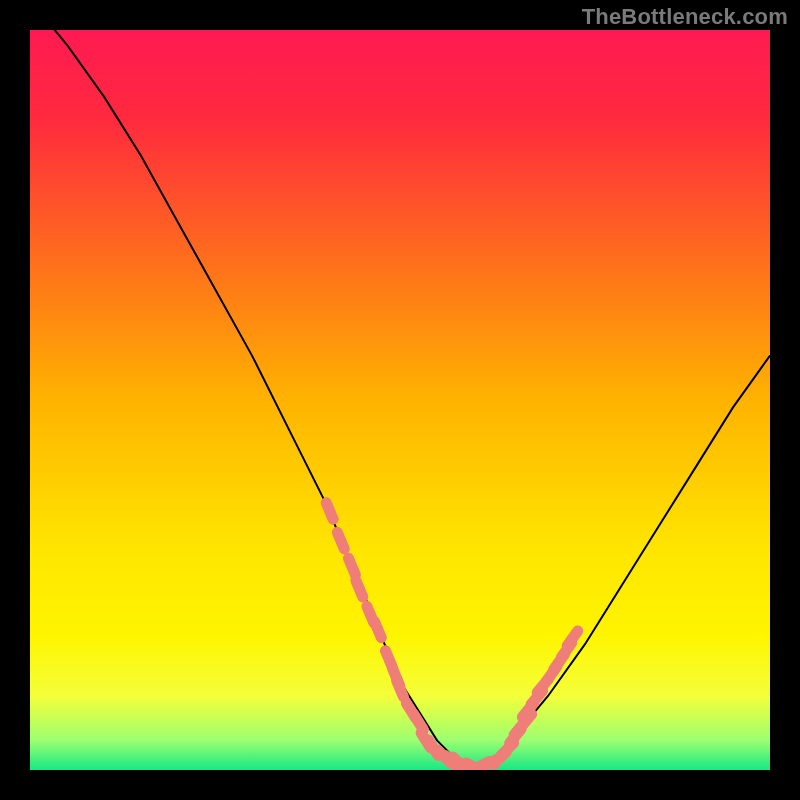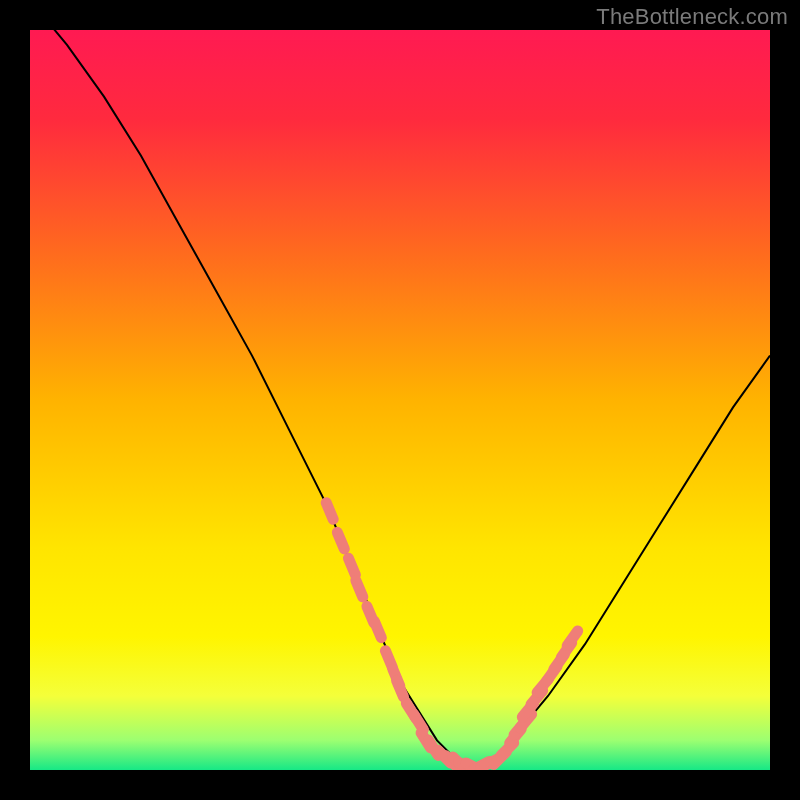--- a/index.html
+++ b/index.html
@@ -23,21 +23,21 @@
     top: 0;
     width: 740px;
     height: 740px;
   }
   .watermark {
     position: absolute;
     top: 4px;
     right: 12px;
     font-family: Arial, Helvetica, sans-serif;
     font-size: 22px;
-    font-weight: normal;
+    font-weight: bold;
     color: #7a7a7a;
     letter-spacing: 0.2px;
   }
 </style>
 </head>
 <body>
 
 <div class="frame">
   <svg class="plot" viewBox="0 0 740 740" preserveAspectRatio="none">
     <defs>

